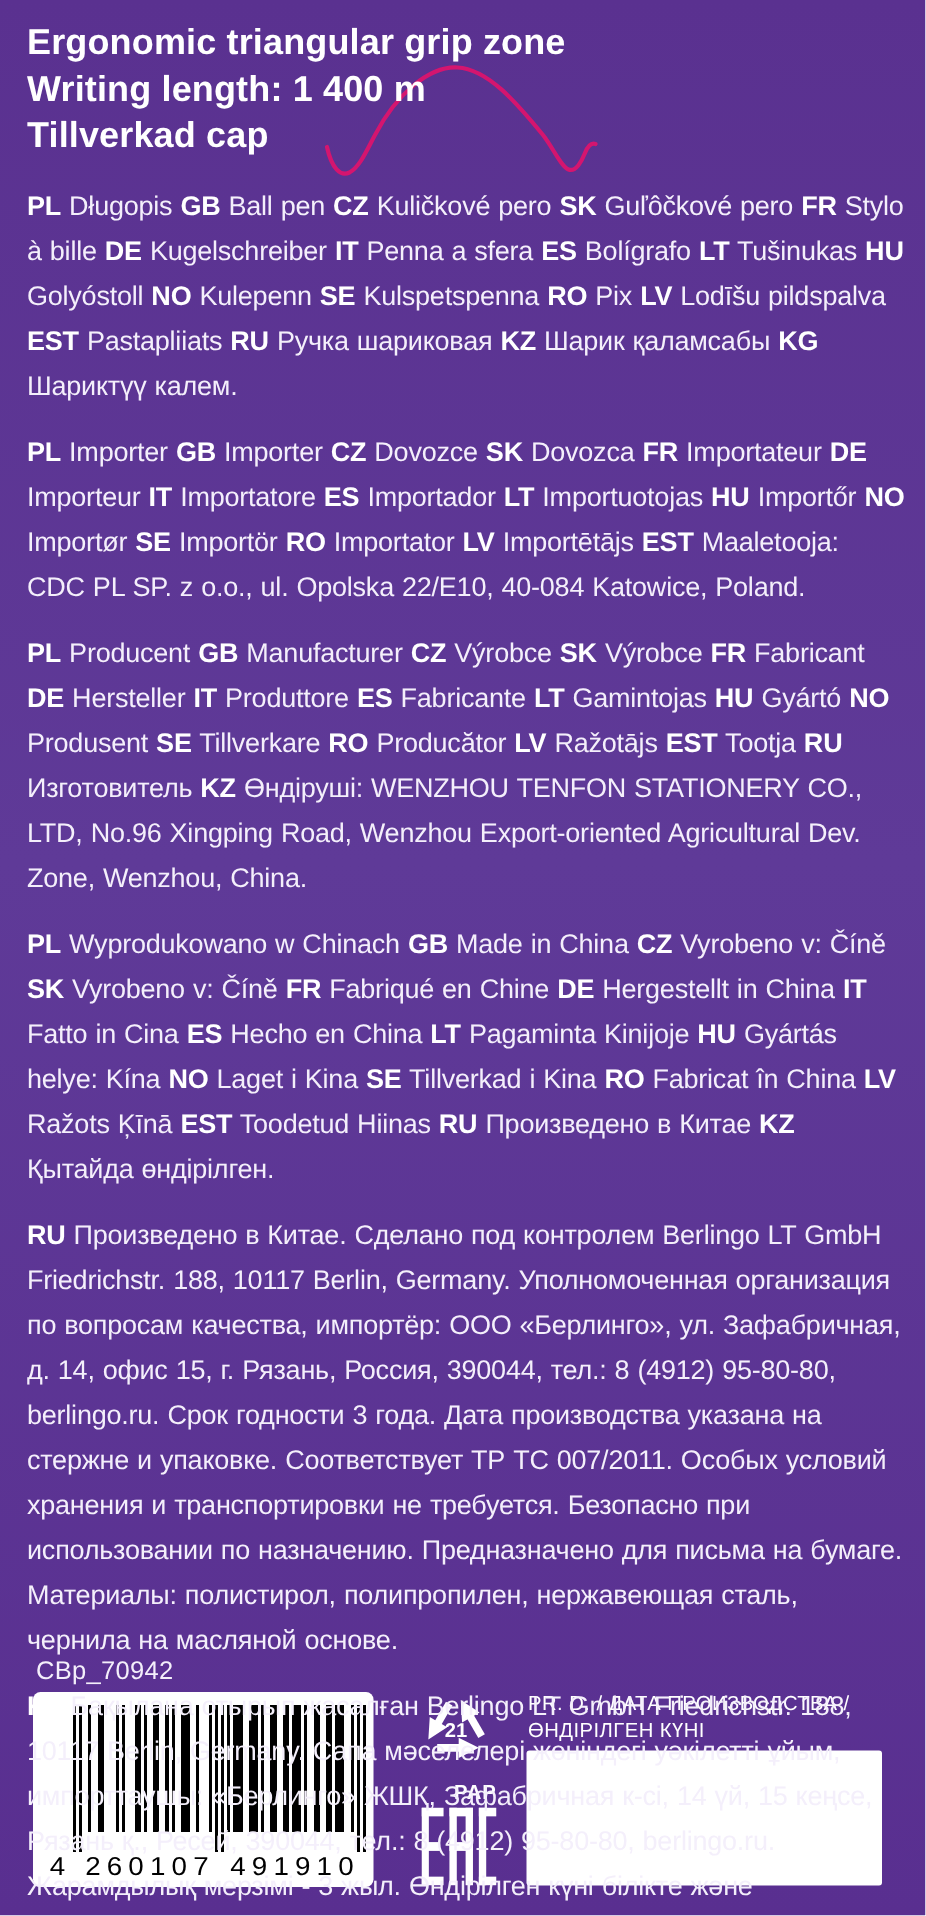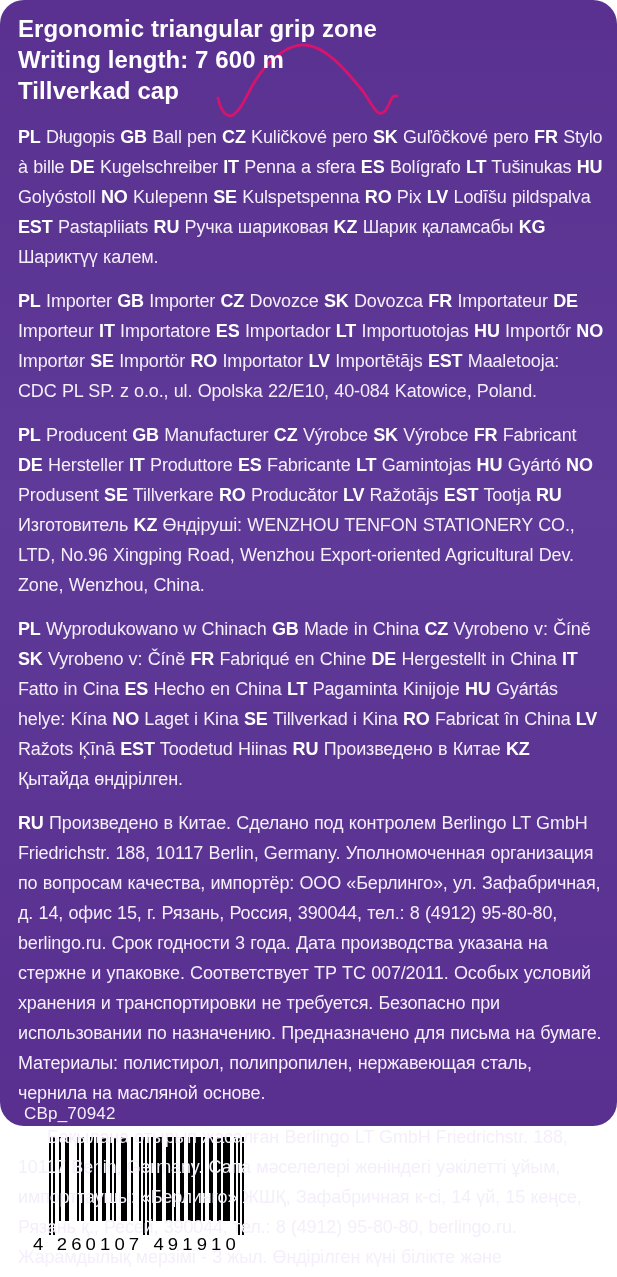--- a/index.html
+++ b/index.html
@@ -2,23 +2,23 @@
 <html style="--accent: #d4156f; --ink: #f4effb;"><head>
 <meta charset="utf-8">
 <style>
   :root{
     --bg-top:#5a3190; --bg-mid:#5f3a98; --bg-bot:#592f90;
     --ink:#f4effb; --accent:#d4156f;
   }
   *{margin:0;padding:0;box-sizing:border-box}
   body{width:617px;height:1277px;overflow:hidden;background:#fff;
        font-family:"Liberation Sans",sans-serif;}
-  .label{position:relative;width:617px;height:1126px;
+  .label{position:relative;width:617px;height:1277px;
          background:linear-gradient(180deg,var(--bg-top) 0%,var(--bg-mid) 45%,var(--bg-bot) 100%);
-         color:var(--ink);border-radius:24px;}
+         color:var(--ink);}
   .header{position:relative;padding:13px 14px 0 18px;z-index:2}
   .header .hline{font-size:24px;font-weight:700;line-height:31px;letter-spacing:.1px;color:#fff}
   .squiggle{position:absolute;left:0;top:0;z-index:1;pointer-events:none}
   .paras{position:relative;padding:16px 14px 0 18px;z-index:2}
   .para{font-size:18px;line-height:30px;letter-spacing:-0.15px;margin-bottom:14px;
         word-spacing:.5px;}
   .para b{font-weight:700;color:#fff}
   .sku{position:absolute;left:24px;top:1104px;font-size:17px;letter-spacing:.2px}
   .barcode-box{position:absolute;left:22px;top:1128px;width:227px;height:130px;
                background:#fff;border-radius:5px;display:flex;align-items:flex-start;justify-content:center;padding-top:7px}
@@ -39,21 +39,21 @@
 
   <svg class="squiggle" width="420" height="130" viewBox="0 0 420 130" aria-hidden="true">
     <path d="M218 98 C221 112 227 118 233 115 C240 111 244 101 250 90
              C264 63 286 44 305 45 C325 46 344 68 362 90
              C369 99 374 111 379 113 C384 115 388 107 390 102
              C392 97 394 95 397 96" fill="none" stroke="#d4156f" stroke-width="2.8" stroke-linecap="round"></path>
   </svg>
 
   <div class="header">
     <div class="hline">Ergonomic triangular grip zone</div>
-    <div class="hline">Writing length: 7 600 m</div>
+    <div class="hline">Writing length: 1 400 m</div>
     <div class="hline">Tillverkad cap</div>
   </div>
 
   <div class="paras">
       <p class="para"><b>PL</b> <span>Długopis</span> <b>GB</b> <span>Ball pen</span> <b>CZ</b> <span>Kuličkové pero</span> <b>SK</b> <span>Guľôčkové pero</span> <b>FR</b> <span>Stylo à bille</span> <b>DE</b> <span>Kugelschreiber</span> <b>IT</b> <span>Penna a sfera</span> <b>ES</b> <span>Bolígrafo</span> <b>LT</b> <span>Tušinukas</span> <b>HU</b> <span>Golyóstoll</span> <b>NO</b> <span>Kulepenn</span> <b>SE</b> <span>Kulspetspenna</span> <b>RO</b> <span>Pix</span> <b>LV</b> <span>Lodīšu pildspalva</span> <b>EST</b> <span>Pastapliiats</span> <b>RU</b> <span>Ручка шариковая</span> <b>KZ</b> <span>Шарик қаламсабы</span> <b>KG</b> <span>Шариктүү калем.</span></p>
       <p class="para"><b>PL</b> <span>Importer</span> <b>GB</b> <span>Importer</span> <b>CZ</b> <span>Dovozce</span> <b>SK</b> <span>Dovozca</span> <b>FR</b> <span>Importateur</span> <b>DE</b> <span>Importeur</span> <b>IT</b> <span>Importatore</span> <b>ES</b> <span>Importador</span> <b>LT</b> <span>Importuotojas</span> <b>HU</b> <span>Importőr</span> <b>NO</b> <span>Importør</span> <b>SE</b> <span>Importör</span> <b>RO</b> <span>Importator</span> <b>LV</b> <span>Importētājs</span> <b>EST</b> <span>Maaletooja: CDC PL SP. z o.o., ul. Opolska 22/E10, 40-084 Katowice, Poland.</span></p>
       <p class="para"><b>PL</b> <span>Producent</span> <b>GB</b> <span>Manufacturer</span> <b>CZ</b> <span>Výrobce</span> <b>SK</b> <span>Výrobce</span> <b>FR</b> <span>Fabricant</span> <b>DE</b> <span>Hersteller</span> <b>IT</b> <span>Produttore</span> <b>ES</b> <span>Fabricante</span> <b>LT</b> <span>Gamintojas</span> <b>HU</b> <span>Gyártó</span> <b>NO</b> <span>Produsent</span> <b>SE</b> <span>Tillverkare</span> <b>RO</b> <span>Producător</span> <b>LV</b> <span>Ražotājs</span> <b>EST</b> <span>Tootja</span> <b>RU</b> <span>Изготовитель</span> <b>KZ</b> <span>Өндіруші: WENZHOU TENFON STATIONERY CO., LTD, No.96 Xingping Road, Wenzhou Export-oriented Agricultural Dev. Zone, Wenzhou, China.</span></p>
       <p class="para"><b>PL</b> <span>Wyprodukowano w Chinach</span> <b>GB</b> <span>Made in China</span> <b>CZ</b> <span>Vyrobeno v: Číně</span> <b>SK</b> <span>Vyrobeno v: Číně</span> <b>FR</b> <span>Fabriqué en Chine</span> <b>DE</b> <span>Hergestellt in China</span> <b>IT</b> <span>Fatto in Cina</span> <b>ES</b> <span>Hecho en China</span> <b>LT</b> <span>Pagaminta Kinijoje</span> <b>HU</b> <span>Gyártás helye: Kína</span> <b>NO</b> <span>Laget i Kina</span> <b>SE</b> <span>Tillverkad i Kina</span> <b>RO</b> <span>Fabricat în China</span> <b>LV</b> <span>Ražots Ķīnā</span> <b>EST</b> <span>Toodetud Hiinas</span> <b>RU</b> <span>Произведено в Китае</span> <b>KZ</b> <span>Қытайда өндірілген.</span></p>
       <p class="para"><b>RU</b> <span>Произведено в Китае. Сделано под контролем Berlingo LT GmbH Friedrichstr. 188, 10117 Berlin, Germany. Уполномоченная организация по вопросам качества, импортёр: ООО «Берлинго», ул. Зафабричная, д. 14, офис 15, г. Рязань, Россия, 390044, тел.: 8 (4912) 95-80-80, berlingo.ru. Срок годности 3 года. Дата производства указана на стержне и упаковке. Соответствует ТР ТС 007/2011. Особых условий хранения и транспортировки не требуется. Безопасно при использовании по назначению. Предназначено для письма на бумаге. Материалы: полистирол, полипропилен, нержавеющая сталь, чернила на масляной основе.</span></p>
       <p class="para"><b>KZ</b> <span>Бақылана отырып жасалған Berlingo LT GmbH Friedrichstr. 188, 10117 Berlin, Germany. Сапа мәселелері жөніндегі уәкілетті ұйым, импорттаушы: «Берлинго» ЖШҚ, Зафабричная к-сі, 14 үй, 15 кеңсе, Рязань қ., Ресей, 390044, тел.: 8 (4912) 95-80-80, berlingo.ru. Жарамдылық мерзімі - 3 жыл. Өндірілген күні білікте және қаптамасында көрсетілген. КО ТР 007/2011 сәйкес келеді. Сақтау мен тасымалдаудың ерекше жағдайларын талап етпейді. Мақсаты бойынша пайдалану кезінде қауіпсіз. Қағазға жазуға арналған.</span></p>

